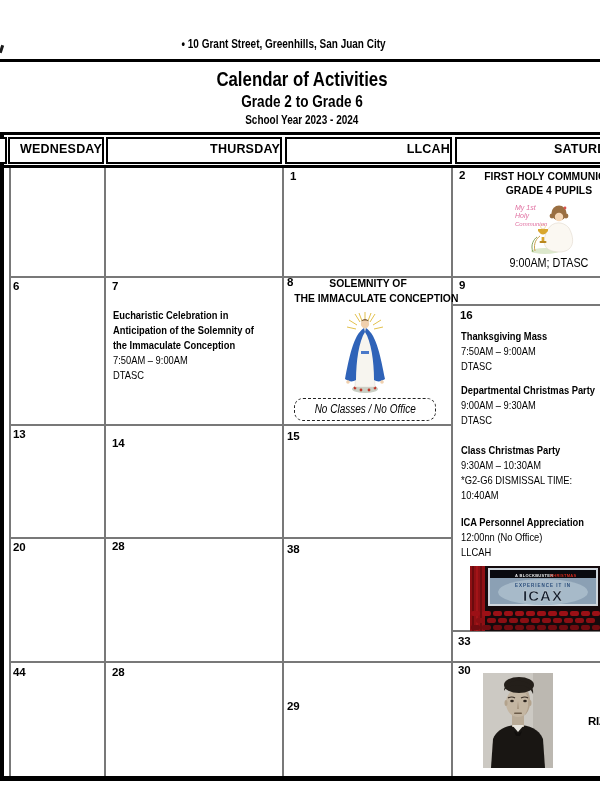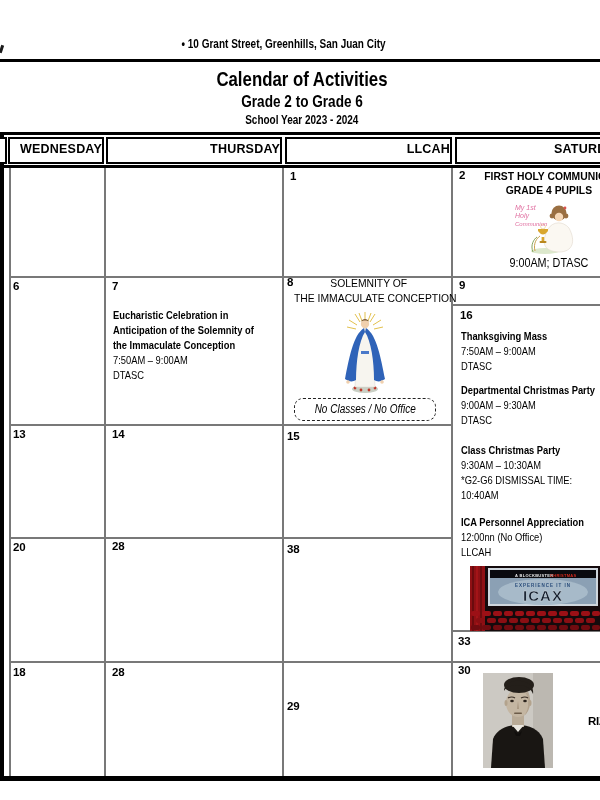--- a/index.html
+++ b/index.html
@@ -109,21 +109,21 @@
       <div class="t">Eucharistic Celebration in</div>
       <div class="t">Anticipation of the Solemnity of</div>
       <div class="t">the Immaculate Conception</div>
       <div>7:50AM – 9:00AM</div>
       <div>DTASC</div>
     </div>
   </div>
 
   <div>
     <div class="num" style="left:287px;top:252px;">8</div>
-    <div class="cwrap" style="left:285px;top:252px;width:167px;font-weight:normal;font-size:11.5px;line-height:14.5px;">
+    <div class="cwrap" style="left:285px;top:252px;width:167px;font-weight:bold;font-size:11.5px;line-height:14.5px;">
       <div><span class="cx90">SOLEMNITY OF</span></div>
       <div><span class="cx90">THE IMMACULATE CONCEPTION</span></div>
     </div>
     <svg class="abs" style="left:340px;top:287px;" width="50" height="83" viewBox="0 0 50 83">
       <g stroke="#dfb939" stroke-width="0.9">
         <line x1="25" y1="10" x2="25" y2="1"></line>
           <line x1="20" y1="11" x2="15" y2="3"></line>
         <line x1="30" y1="11" x2="35" y2="3"></line>
           <line x1="17" y1="14" x2="9" y2="9"></line>
         <line x1="33" y1="14" x2="41" y2="9"></line>
@@ -147,21 +147,21 @@
       <path d="M21,11 C22,7 28,7 29,11 C28,9 22,9 21,11 Z" fill="#7a5a38"></path>
     </svg>
     <div class="notice" style="left:294px;top:374px;width:142px;height:23px;">
       <span class="cx80">No Classes / No Office</span>
     </div>
   </div>
 
   <div class="num" style="left:459px;top:255px;">9</div>
 
   <div class="num" style="left:13px;top:404px;">13</div>
-  <div class="num" style="left:112px;top:404px;">14</div>
+  <div class="num" style="left:112px;top:413px;">14</div>
   <div class="num" style="left:287px;top:406px;">15</div>
   <div class="num" style="left:13px;top:517px;text-align:right;">20</div>
   <div class="num" style="left:112px;top:516px;">28</div>
   <div class="num" style="left:287px;top:519px;">38</div>
 
   <div>
     <div class="num" style="left:460px;top:285px;">16</div>
 
     <div class="evt" style="left:461px;top:305px;">
       <div class="t">Thanksgiving Mass</div>
@@ -238,21 +238,21 @@
         <rect x="89" y="59" width="9" height="5" rx="2"></rect>
           <rect x="100" y="59" width="9" height="5" rx="2"></rect>
         <rect x="111" y="59" width="9" height="5" rx="2"></rect>
           <rect x="122" y="59" width="8" height="5" rx="2"></rect>
       </g>
     </svg>
   </div>
 
   <div class="num" style="left:458px;top:611px;">33</div>
 
-  <div class="num" style="left:13px;top:642px;">18</div>
+  <div class="num" style="left:13px;top:642px;">44</div>
   <div class="num" style="left:112px;top:642px;">28</div>
   <div class="num" style="left:287px;top:676px;">29</div>
 
   <div>
     <div class="num" style="left:458px;top:640px;">30</div>
     <svg class="abs" style="left:483px;top:649px;" width="70" height="95" viewBox="0 0 70 95">
       <rect x="0" y="0" width="70" height="95" fill="#ccc9c3"></rect>
       <rect x="50" y="0" width="20" height="95" fill="#bcb8b1"></rect>
       <path d="M8,95 L10,66 C14,56 24,52 35,52 C46,52 56,56 60,66 L62,95 Z" fill="#191613"></path>
       <rect x="29" y="42" width="12" height="12" fill="#b9ab97"></rect>

